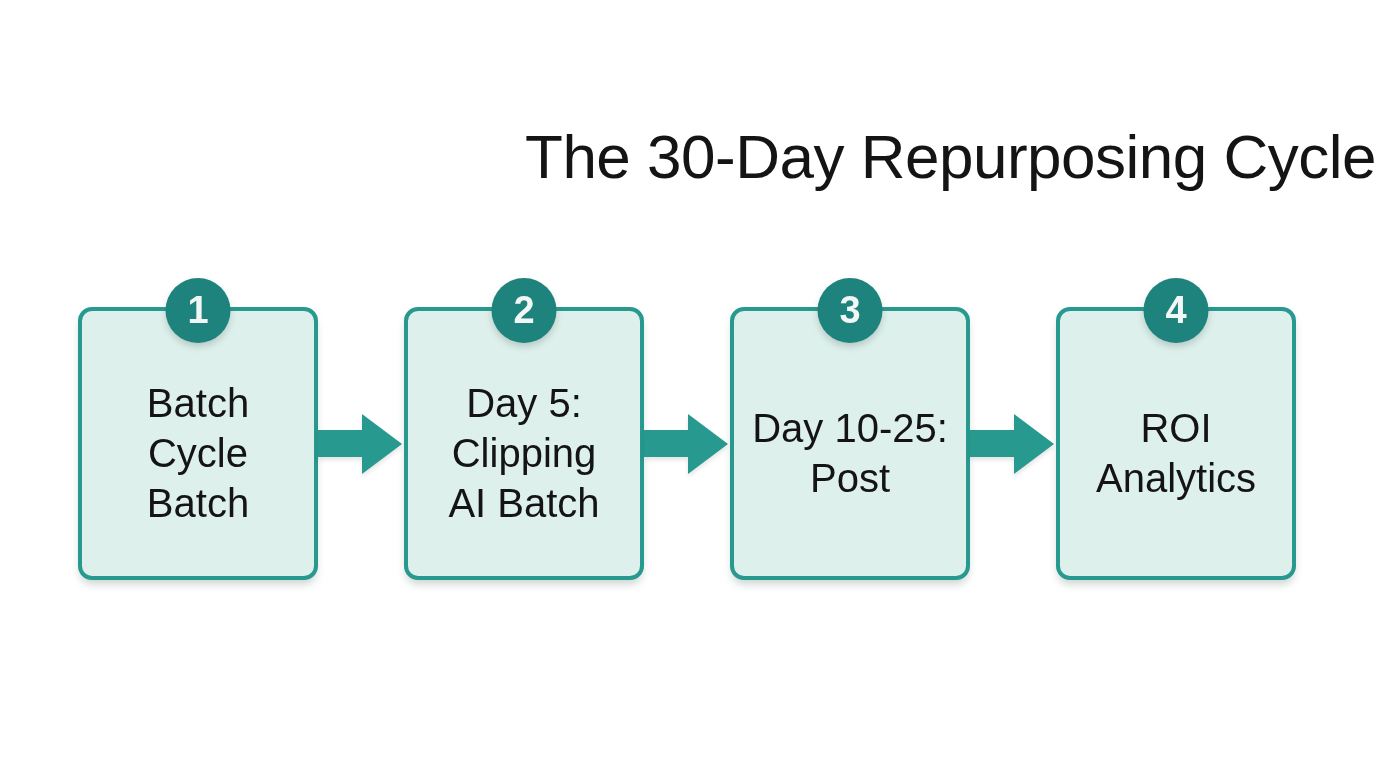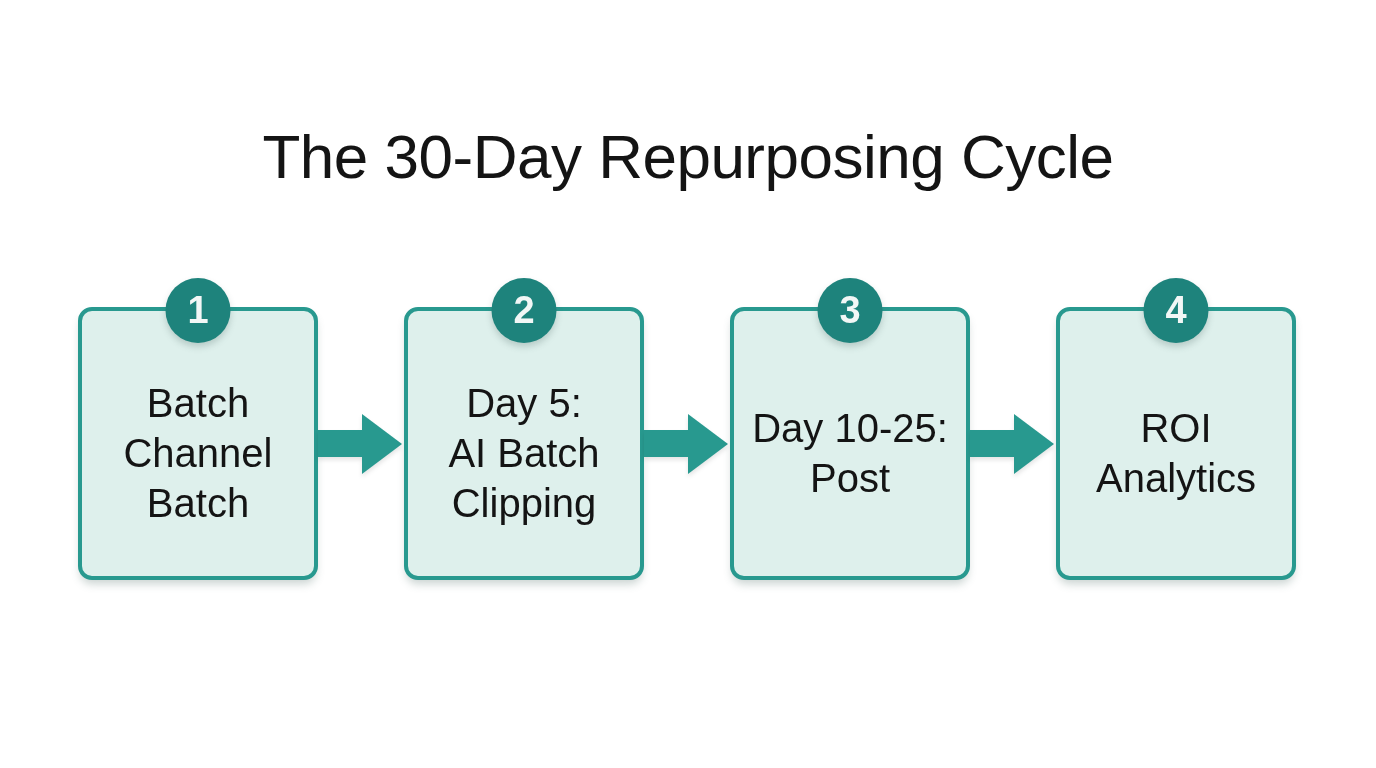--- a/index.html
+++ b/index.html
@@ -14,21 +14,21 @@
     width: 1376px; height: 768px;
     background: var(--bg);
     font-family: "Liberation Sans", "DejaVu Sans", sans-serif;
     overflow: hidden;
     position: relative;
   }
   .page-title {
     position: absolute;
     left: 0; right: 0;
     top: 122px;
-    text-align: center;
+    text-align: right;
     font-size: 62px;
     font-weight: 500;
     line-height: 70px;
     letter-spacing: -0.5px;
     color: var(--text);
   }
   .flow {
     position: absolute;
     left: 78px;
     top: 307px;
@@ -99,36 +99,36 @@
 </head>
 <body>
 
 <h1 class="page-title">The 30-Day Repurposing Cycle</h1>
 
 <div class="flow">
   <div class="step">
     <div class="badge">1</div>
     <div class="step-lines">
         <div>Batch</div>
-        <div>Channel</div>
+        <div>Cycle</div>
         <div>Batch</div>
       </div>
   </div>
 
   <div class="arrow">
     <div class="arrow-shaft"></div>
     <div class="arrow-head"></div>
   </div>
 
   <div class="step">
     <div class="badge">2</div>
     <div class="step-lines">
         <div>Day 5:</div>
+        <div>Clipping</div>
         <div>AI Batch</div>
-        <div>Clipping</div>
       </div>
   </div>
 
   <div class="arrow">
     <div class="arrow-shaft"></div>
     <div class="arrow-head"></div>
   </div>
 
   <div class="step">
     <div class="badge">3</div>

